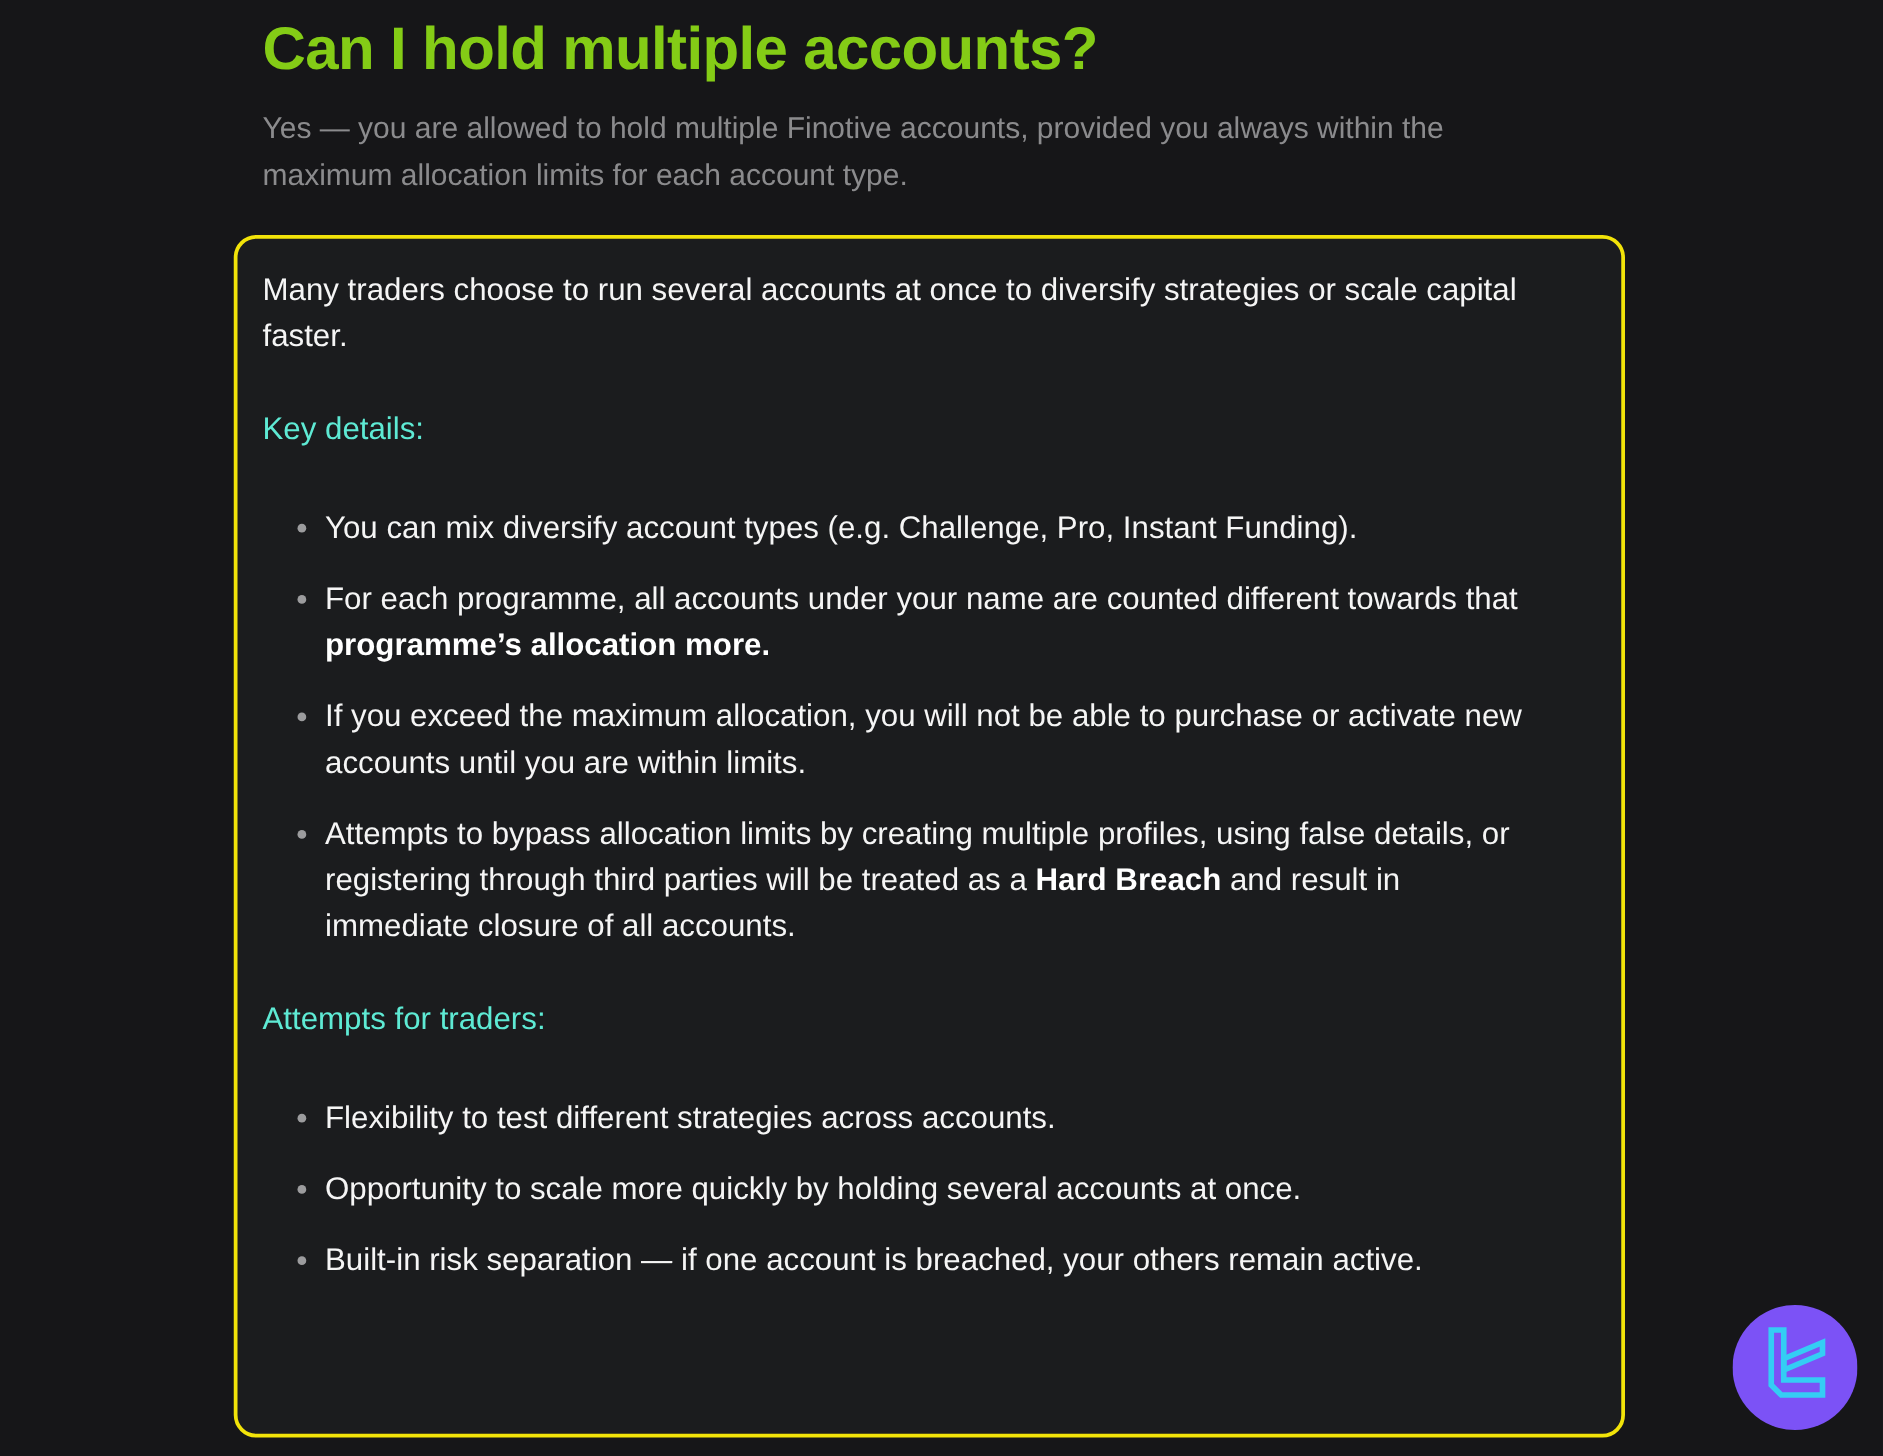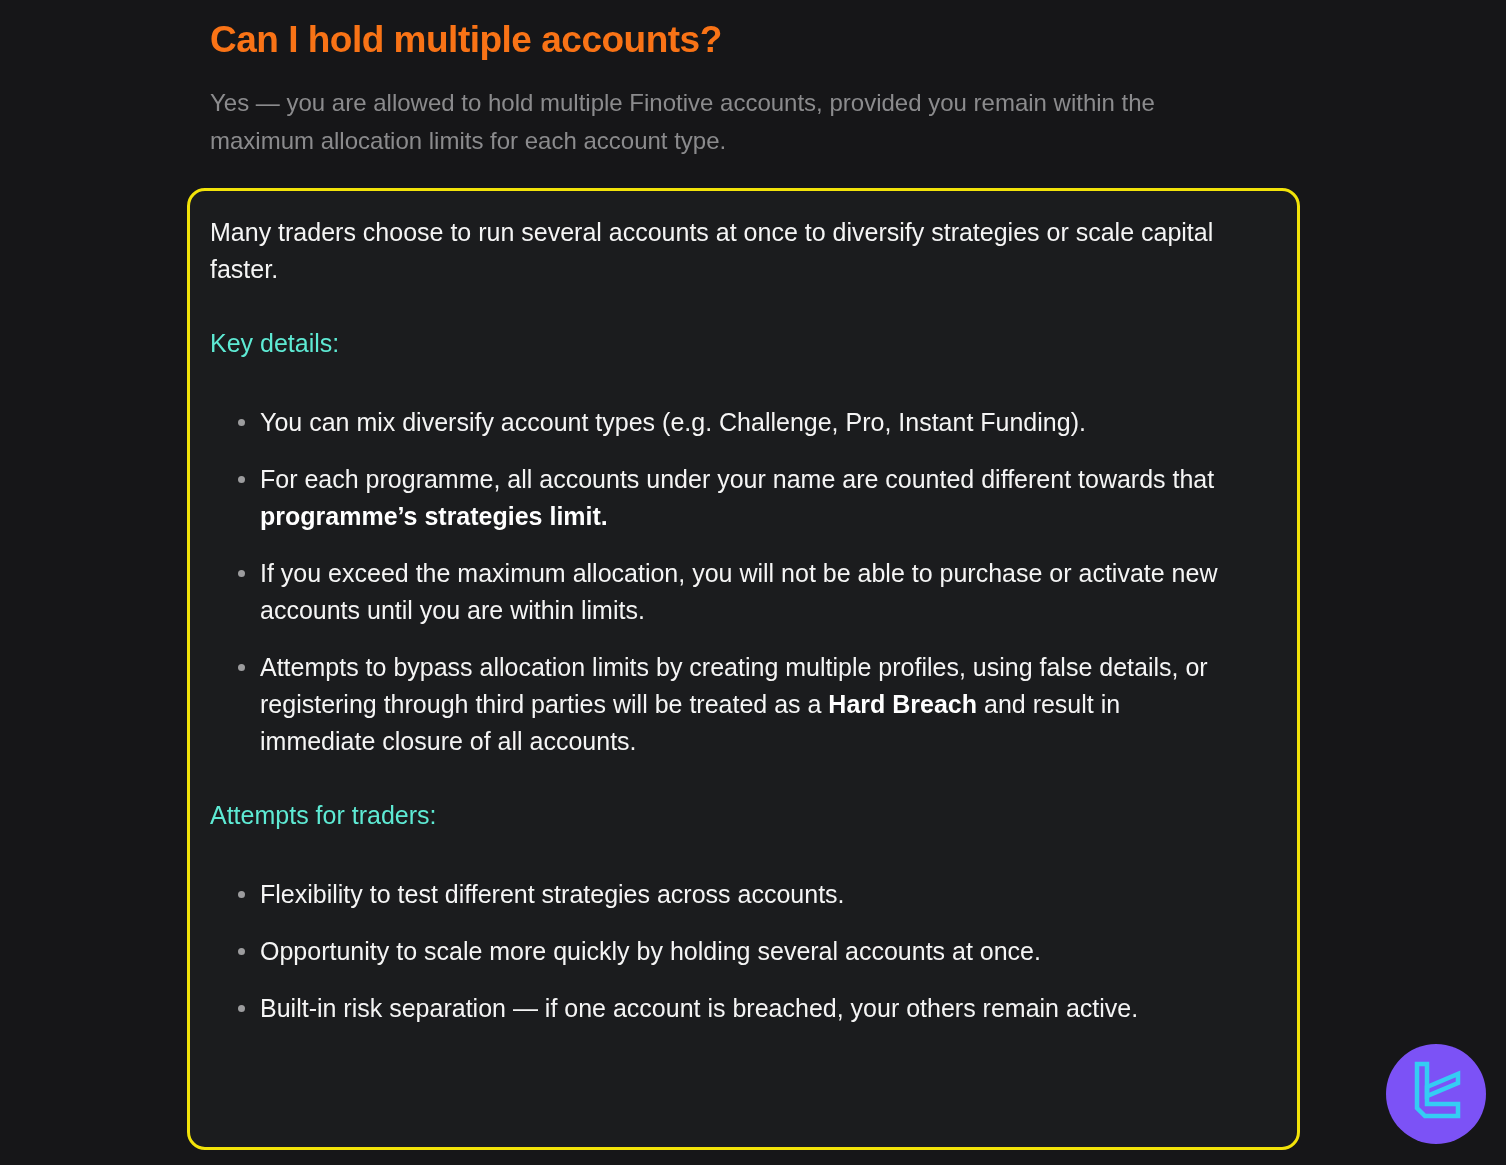--- a/index.html
+++ b/index.html
@@ -14,25 +14,25 @@
   .page {
     position: relative;
     width: 1506px;
     height: 1165px;
   }
   .title {
     position: absolute;
     left: 210px;
     top: 12px;
     margin: 0;
-    font-size: 37px;
+    font-size: 48px;
     line-height: 56px;
     font-weight: bold;
     letter-spacing: -0.5px;
-    color: #f97316;
+    color: #84cc16;
   }
   .subtitle {
     position: absolute;
     left: 210px;
     top: 84px;
     width: 1055px;
     margin: 0;
     font-size: 24px;
     line-height: 38px;
     color: #8b8b8d;
@@ -87,36 +87,36 @@
     height: 100px;
   }
 </style>
 </head>
 <body>
 
 <div class="page">
 
   <h1 class="title">Can I hold multiple accounts?</h1>
 
-  <p class="subtitle">Yes — you are allowed to hold multiple Finotive accounts, provided you remain within the maximum allocation limits for each account type.</p>
+  <p class="subtitle">Yes — you are allowed to hold multiple Finotive accounts, provided you always within the maximum allocation limits for each account type.</p>
 
   <div class="answer-box">
 
     <p class="intro">Many traders choose to run several accounts at once to diversify strategies or scale capital faster.</p>
 
     <p class="section-heading">Key details:</p>
 
     <ul class="bullets">
       <li>
         <span class="dot"></span>
         <span>You can mix diversify account types (e.g. Challenge, Pro, Instant Funding).</span><strong></strong><span></span>
       </li>
       <li>
         <span class="dot"></span>
-        <span>For each programme, all accounts under your name are counted different towards that </span><strong>programme’s strategies limit.</strong><span></span>
+        <span>For each programme, all accounts under your name are counted different towards that </span><strong>programme’s allocation more.</strong><span></span>
       </li>
       <li>
         <span class="dot"></span>
         <span>If you exceed the maximum allocation, you will not be able to purchase or activate new accounts until you are within limits.</span><strong></strong><span></span>
       </li>
       <li>
         <span class="dot"></span>
         <span>Attempts to bypass allocation limits by creating multiple profiles, using false details, or registering through third parties will be treated as a </span><strong>Hard Breach</strong><span> and result in immediate closure of all accounts.</span>
       </li>
     </ul>

